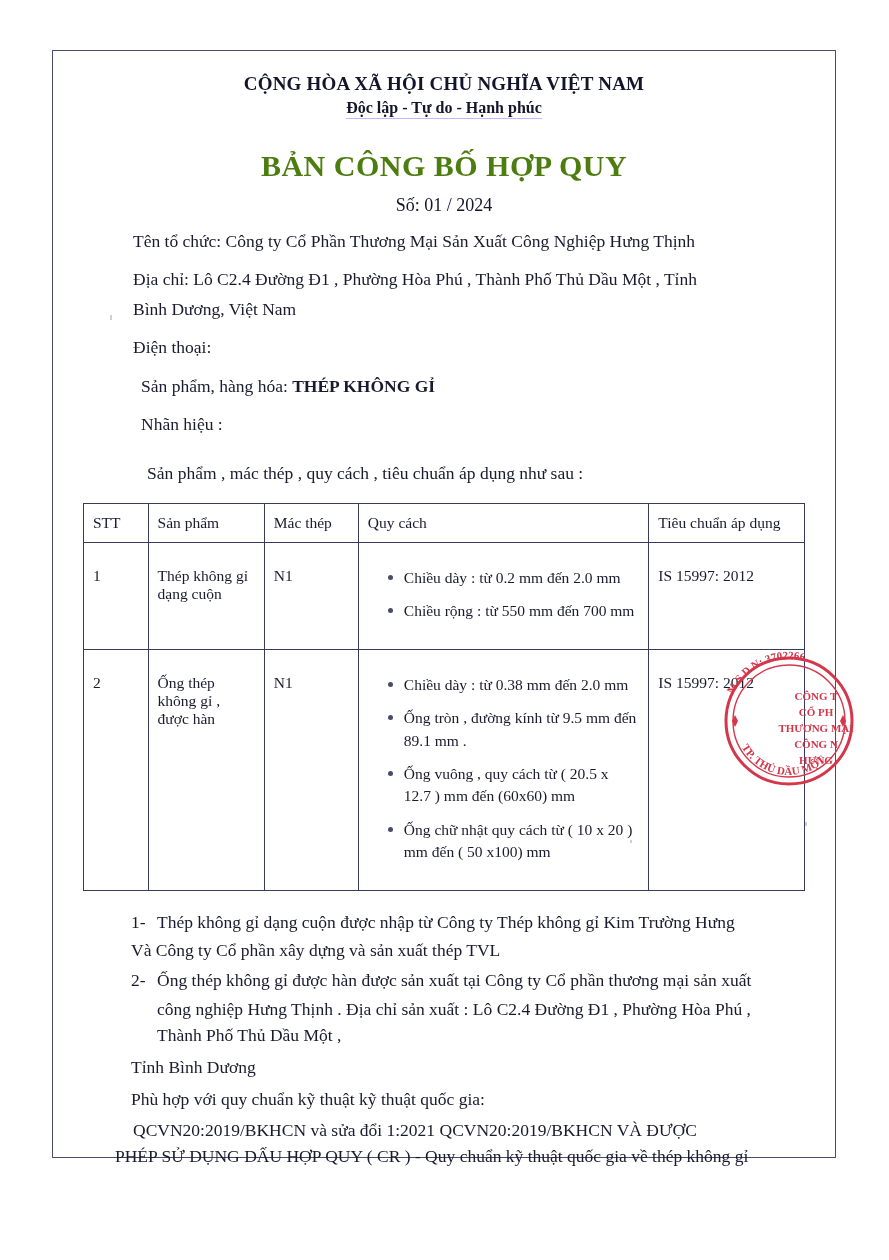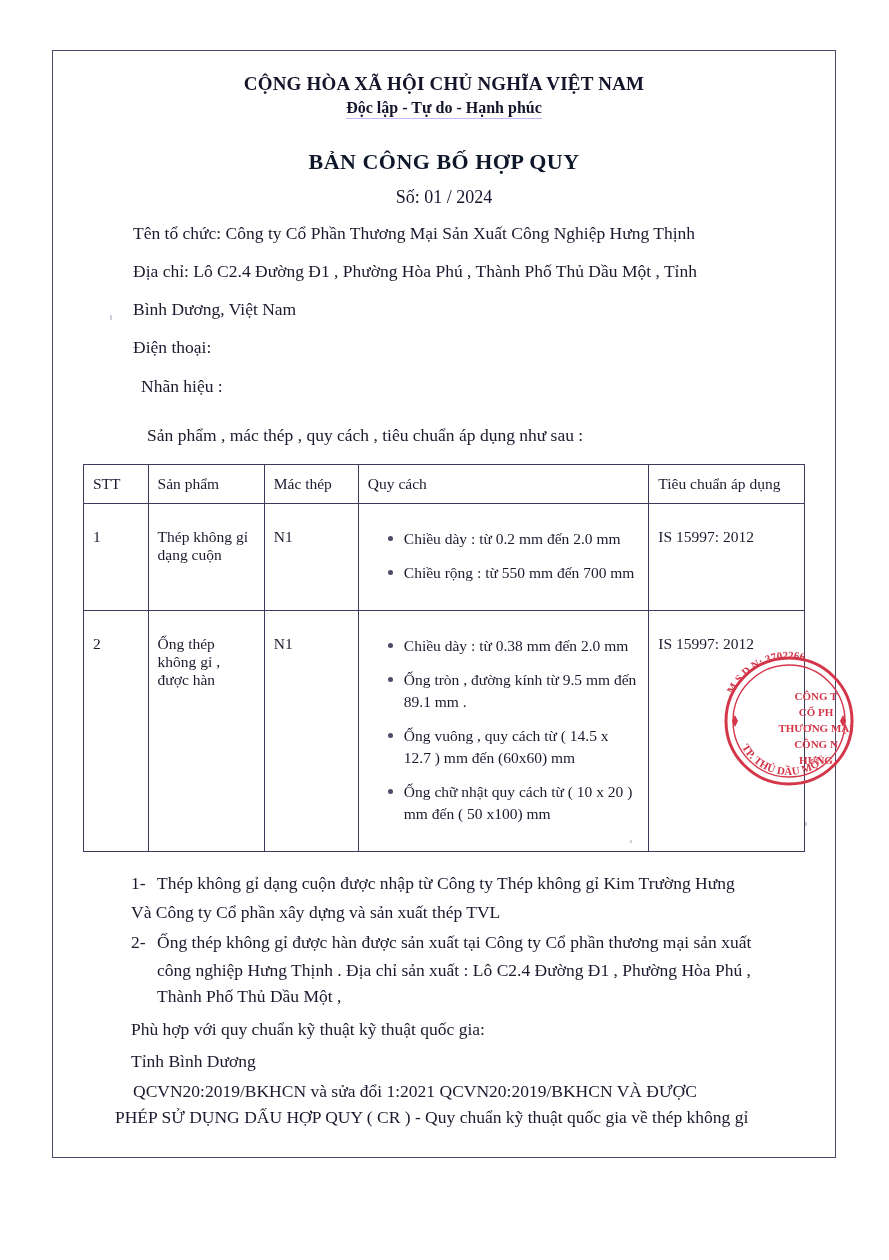--- a/index.html
+++ b/index.html
@@ -42,39 +42,39 @@
     font-weight: bold;
     font-size: 16px;
     margin-top: 4px;
     display: inline-block;
     border-bottom: 1px solid #c4b5fd;
     padding-bottom: 1px;
     color: #14142b;
   }
   .doc-title {
     font-weight: bold;
-    font-size: 22px;
+    font-size: 30px;
     margin-top: 30px;
     letter-spacing: 0.5px;
-    color: #0f172a;
+    color: #4d7c0f;
   }
   .doc-number {
     font-size: 18px;
     margin-top: 12px;
     color: #14142b;
   }
   .field-line {
     font-size: 17.5px;
     margin-top: 13px;
     line-height: 1.45;
     padding-left: 50px;
   }
   .field-line.indent2 { padding-left: 58px; }
   .field-line.indent3 { padding-left: 64px; margin-top: 24px; }
-  .field-line.cont { padding-left: 50px; margin-top: 12px; }
+  .field-line.cont { padding-left: 50px; margin-top: 4px; }
   .bold { font-weight: bold; }
   table.spec {
     width: 100%;
     border-collapse: collapse;
     margin-top: 16px;
     font-size: 15.5px;
   }
   table.spec td, table.spec th {
     border: 1px solid #3a3a5c;
     vertical-align: top;
@@ -187,20 +187,23 @@
     <div class="field-line">
       <span>Tên tổ chức: </span><span>Công ty Cổ Phần Thương Mại Sản Xuất Công Nghiệp Hưng Thịnh</span>
     </div>
     <div class="field-line">
       <span>Địa chỉ: </span><span>Lô C2.4 Đường Đ1 , Phường Hòa Phú , Thành Phố Thủ Dầu Một , Tỉnh</span>
     </div>
     <div class="field-line cont">Bình Dương, Việt Nam</div>
 
     <div class="field-line">Điện thoại:</div>
 
+    <div class="field-line indent2">
+      <span>Sản phẩm, hàng hóa: </span><span class="bold">THÉP KHÔNG GỈ</span>
+    </div>
     <div class="field-line indent2">Nhãn hiệu :</div>
     <div class="field-line indent3">Sản phẩm , mác thép , quy cách , tiêu chuẩn áp dụng như sau :</div>
 
     <table class="spec">
       <thead>
         <tr>
           <td class="col-stt ctr">STT</td>
           <td class="col-sp">Sản phẩm</td>
           <td class="col-mac ctr">Mác thép</td>
           <td class="col-qc">Quy cách</td>
@@ -221,21 +224,21 @@
           <td class="col-tc">IS 15997: 2012</td>
         </tr>
         <tr>
           <td class="col-stt ctr">2</td>
           <td class="col-sp just">Ống thép không gỉ , được hàn</td>
           <td class="col-mac ctr">N1</td>
           <td class="col-qc">
             <ul class="qc">
               <li>Chiều dày : từ 0.38 mm đến 2.0 mm</li>
               <li>Ống tròn , đường kính từ 9.5 mm đến 89.1 mm .</li>
-              <li>Ống vuông , quy cách từ ( 14.5 x 12.7 ) mm đến (60x60) mm</li>
+              <li>Ống vuông , quy cách từ ( 20.5 x 12.7 ) mm đến (60x60) mm</li>
               <li>Ống chữ nhật quy cách từ ( 10 x 20 ) mm đến ( 50 x100) mm</li>
             </ul>
           </td>
           <td class="col-tc">IS 15997: 2012</td>
         </tr>
       </tbody>
     </table>
 
     <div class="notes">
       <div class="note-item">
@@ -245,22 +248,22 @@
       <div class="note-cont">Và Công ty Cổ phần xây dựng và sản xuất thép TVL</div>
 
       <div class="note-item" style="margin-top:4px;">
         <div class="note-num">2-</div>
         <div class="note-txt">Ống thép không gỉ được hàn được sản xuất tại Công ty Cổ phần thương mại sản xuất</div>
       </div>
       <div class="note-cont2">công nghiệp Hưng Thịnh . Địa chỉ sản xuất : Lô C2.4 Đường Đ1 , Phường Hòa Phú ,</div>
       <div class="note-cont2">Thành Phố Thủ Dầu Một ,</div>
     </div>
 
+    <div class="tail">Tỉnh Bình Dương</div>
     <div class="tail">Phù hợp với quy chuẩn kỹ thuật kỹ thuật quốc gia:</div>
-    <div class="tail">Tỉnh Bình Dương</div>
     <div class="tail-block">
       <div class="ln1">QCVN20:2019/BKHCN và sửa đổi 1:2021  QCVN20:2019/BKHCN VÀ ĐƯỢC</div>
       <div>PHÉP SỬ DỤNG DẤU HỢP QUY ( CR ) -  Quy chuẩn kỹ thuật quốc gia về thép không gỉ</div>
     </div>
 
     <div class="stamp">
       <svg width="168" height="168" viewBox="0 0 168 168" aria-hidden="true">
         <defs>
           <path id="arcTop" d="M 22 84 A 62 62 0 0 1 146 84"></path>
           <path id="arcBot" d="M 30 84 A 54 54 0 0 0 138 84"></path>

